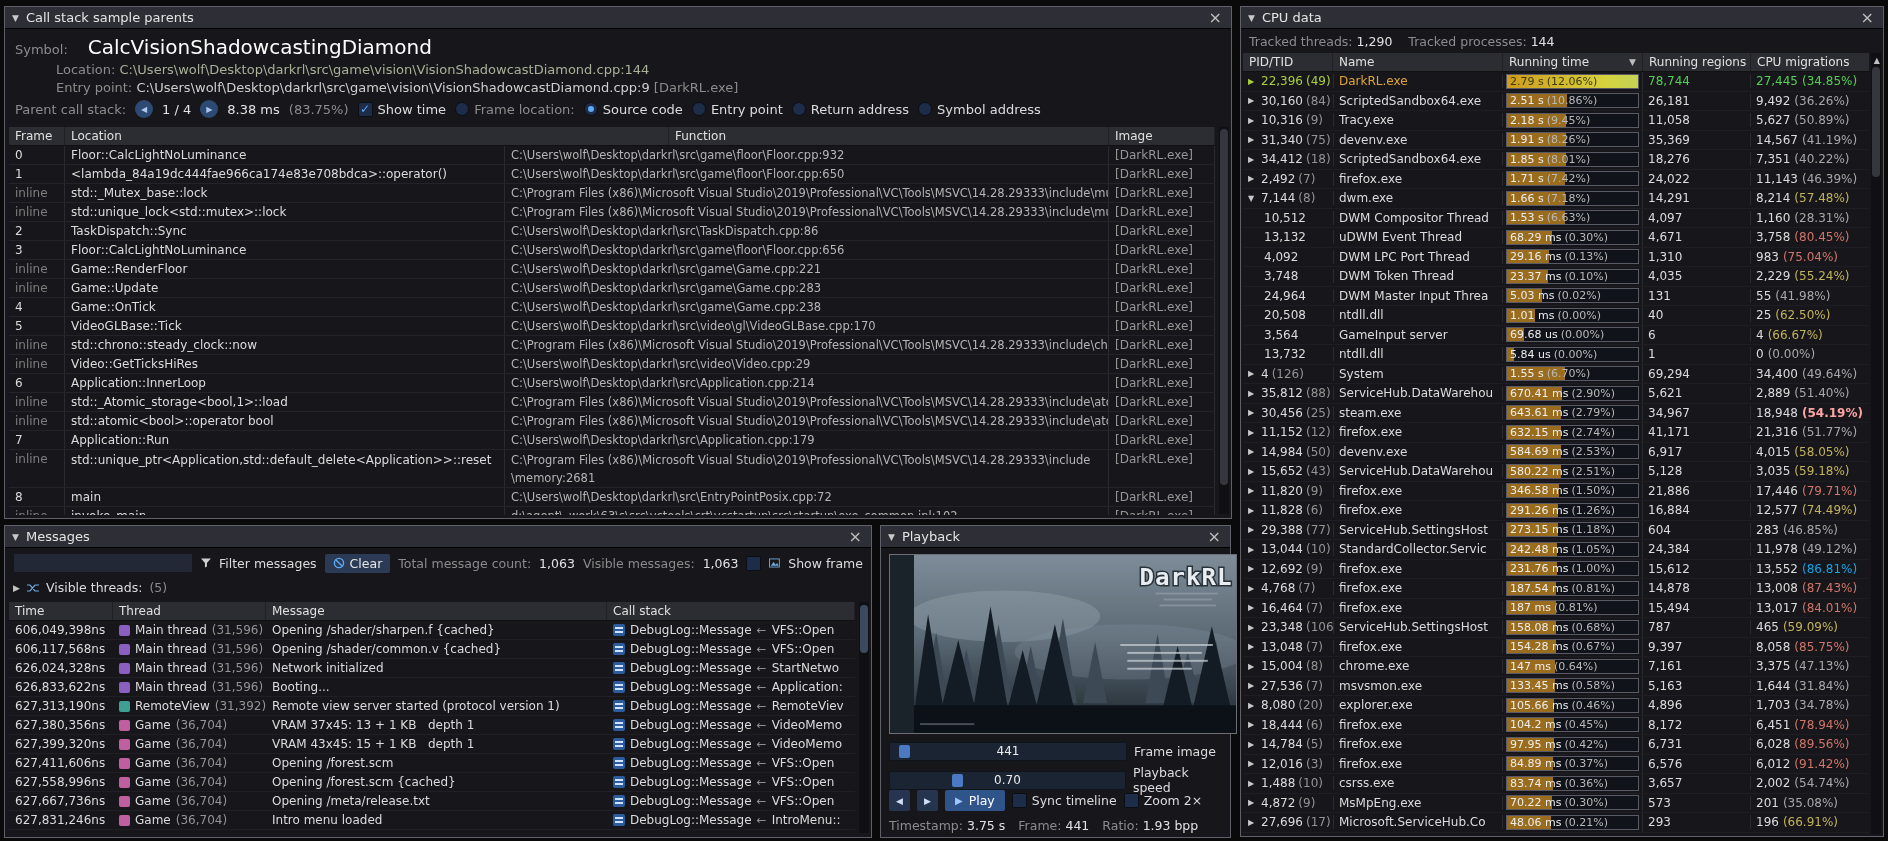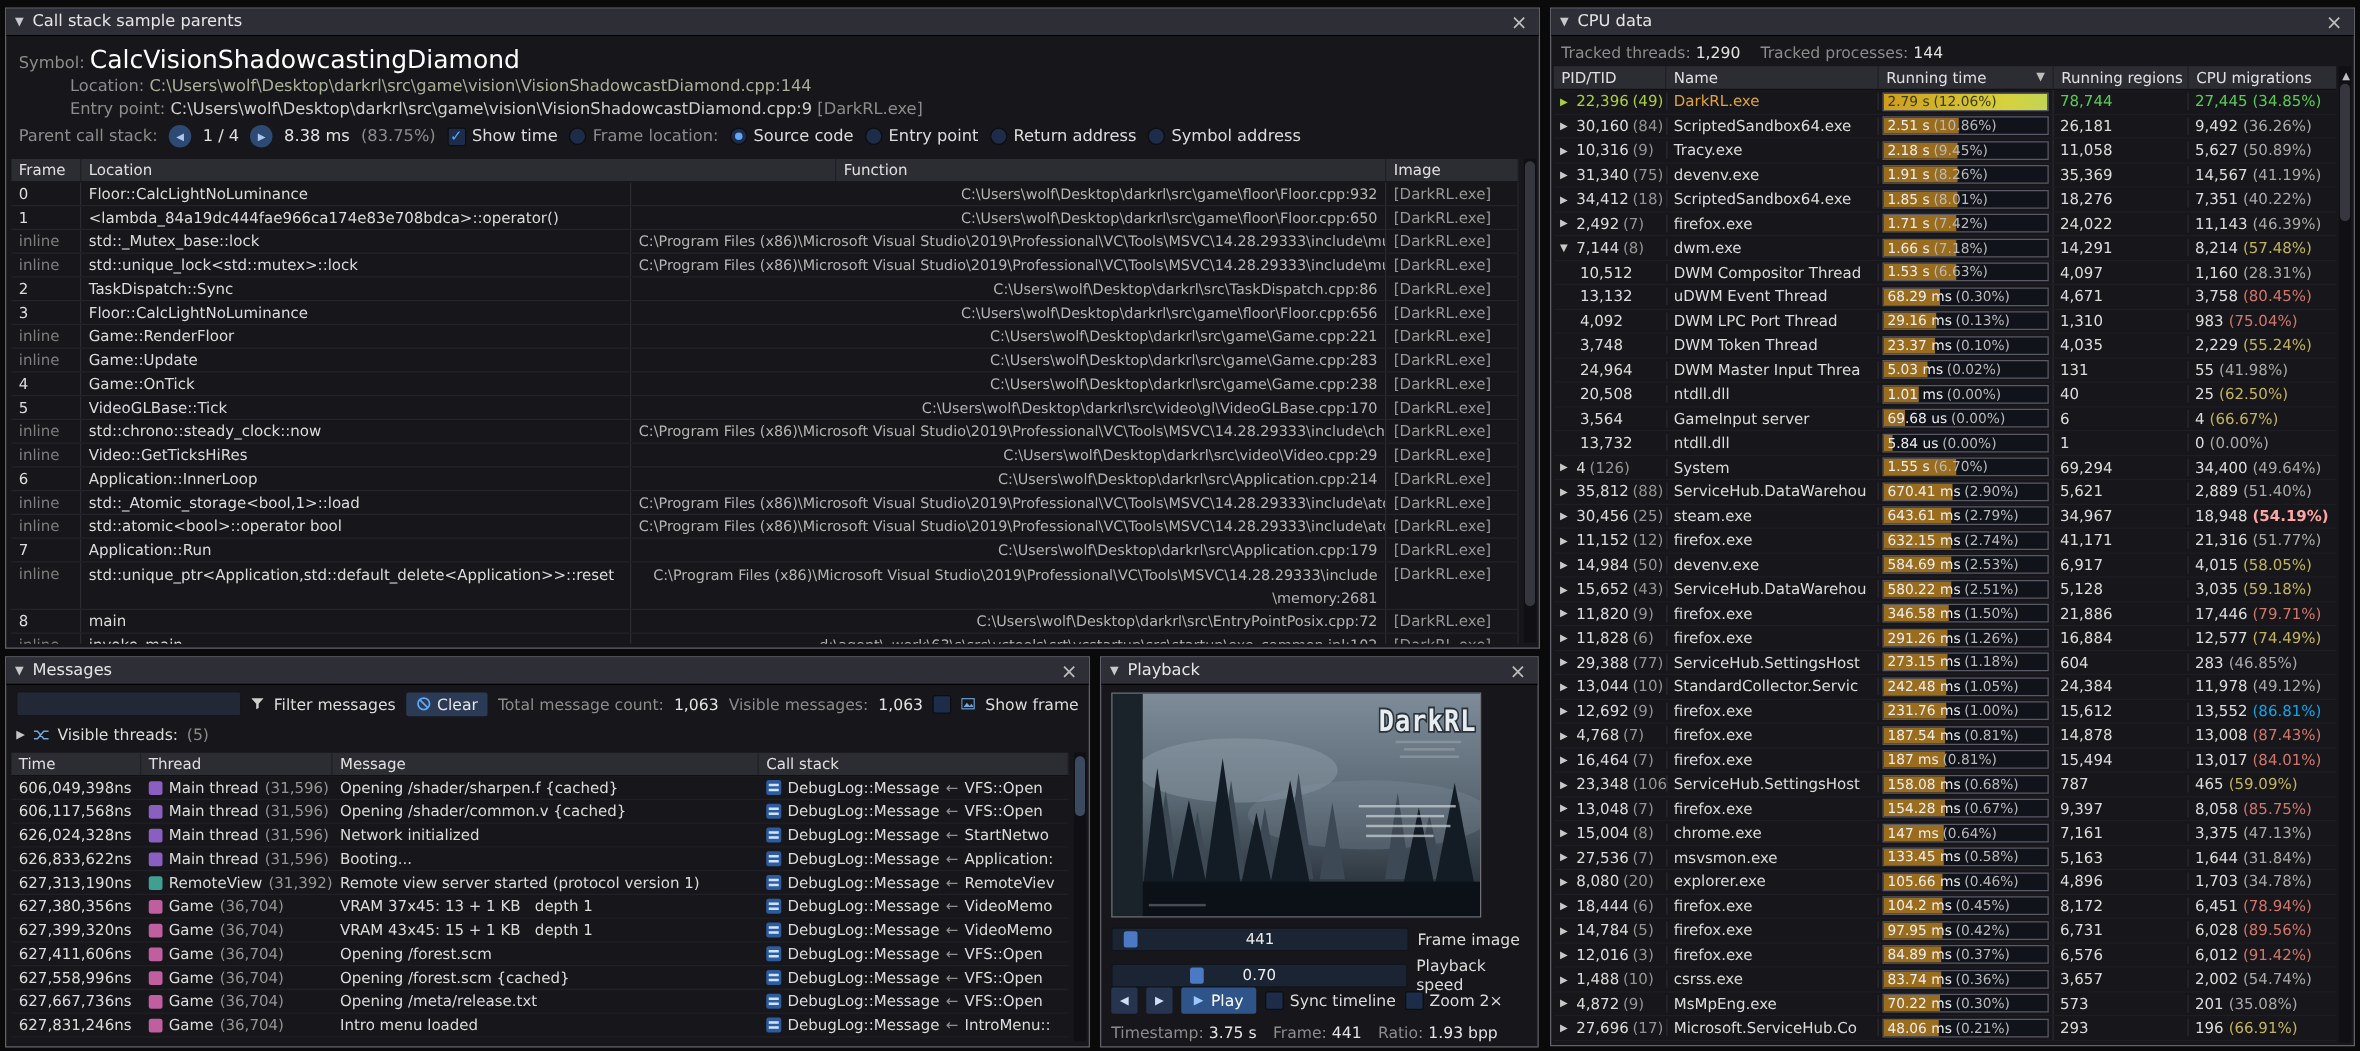--- a/index.html
+++ b/index.html
@@ -8,40 +8,40 @@
   .titlebar{height:22px;background:#2e2e36;display:flex;align-items:center;padding:0 7px;gap:7px;border-bottom:1px solid #000;}
   .collapse{color:#c8c8c8;font-size:9px;flex:0 0 auto;}
   .titlebar .title{font-size:13px;color:#e4e4e4;flex:1;white-space:nowrap;overflow:hidden;}
   .titlebar .close{color:#bdbdbd;font-size:16px;line-height:14px;padding:0 2px;}
   .lbl{color:#8c8c8c;}
   .val{color:#e2e2e2;}
 
   
   #cs-win{left:4px;top:6px;width:1228px;height:513px;}
   .cs-head{padding:6px 10px 0 10px;font-size:13px;}
-  .sym-line{display:flex;align-items:baseline;gap:4px;margin-bottom:3px;}
+  .sym-line{display:flex;align-items:baseline;gap:20px;margin-bottom:3px;}
   .sym-line .sym{font-size:20px;color:#ffffff;}
   .info-line{margin-bottom:3px;white-space:nowrap;overflow:hidden;margin-left:41px;}
   .info-line .path{color:#a9b099;}
   .info-line .path2{color:#cfcfcf;}
   .ctrl-line{display:flex;align-items:center;gap:9px;margin-top:5px;white-space:nowrap;}
   .navbtn{width:18px;height:18px;border-radius:50%;background:#2d4a73;color:#a9c7ef;font-size:8px;display:flex;align-items:center;justify-content:center;}
   .cb{width:15px;height:15px;background:#1d2c49;border:1px solid #0c0e13;border-radius:2px;display:flex;align-items:center;justify-content:center;color:#5fa8f5;font-size:12px;font-weight:bold;flex:0 0 15px;}
   .radio{width:14px;height:14px;border-radius:50%;background:#1d2c49;border:1px solid #0c0e13;position:relative;flex:0 0 14px;}
   .radio.sel::after{content:"";position:absolute;inset:3px;border-radius:50%;background:#5fa8f5;}
   .opt{display:flex;align-items:center;gap:5px;}
   .cs-table{position:absolute;left:4px;right:16px;top:120px;bottom:3px;overflow:hidden;font-size:12px;}
   .t-hrow{display:flex;background:#2c2c33;height:19px;align-items:center;border-bottom:1px solid #111;}
   .t-hcell{padding:0 6px;color:#e0e0e0;border-right:1px solid #1f1f24;overflow:hidden;white-space:nowrap;height:100%;display:flex;align-items:center;}
   .cs-row{display:flex;min-height:19px;border-bottom:1px solid #232329;align-items:stretch;}
   .cs-c{padding:1px 6px 0 6px;border-right:1px solid #2a2a31;overflow:hidden;white-space:nowrap;line-height:17px;}
   .w-frame{width:56px;flex:0 0 56px;}
   .w-fn{width:440px;flex:0 0 440px;}
   .w-loc{width:604px;flex:0 0 604px;}
-  .cs-c.w-loc{color:#b5b5b5;font-size:11.5px;text-align:right;}
+  .cs-c.w-loc{color:#b5b5b5;font-size:11.5px;}
   .w-img{flex:1;}
   .cs-c.w-img{color:#979797;}
   .cs-row.wrap .w-fn,.cs-row.wrap .w-loc{white-space:normal;word-break:break-all;line-height:18px;}
   .dim{color:#7e7e7e;}
   .vscroll{position:absolute;width:10px;background:#101014;}
   .vthumb{position:absolute;left:1px;right:1px;background:#36363f;border-radius:4px;}
   #cs-scroll{right:2px;top:120px;bottom:4px;}
   #cs-scroll .vthumb{top:2px;height:92%;}
 
   
@@ -61,21 +61,21 @@
   .chip{width:11px;height:11px;border-radius:2px;flex:0 0 11px;}
   .stack-icon{width:12px;height:12px;border-radius:2px;background:#2d5c9e;position:relative;flex:0 0 12px;}
   .stack-icon::before{content:"";position:absolute;left:2px;right:2px;top:3px;height:2px;background:#cfe2ff;box-shadow:0 4px 0 #cfe2ff;}
   .larr{color:#8f8f8f;}
   #msg-scroll{right:2px;top:76px;bottom:4px;}
   #msg-scroll .vthumb{top:3px;height:48px;background:#3c4a60;}
   .cnt{color:#949494;}
 
   
   #pb-win{left:880px;top:525px;width:351px;height:313px;}
-  .pb-img{position:absolute;left:8px;top:28px;width:296px;height:180px;border:1px solid #6e6e76;background:#1a222a;padding-left:24px;}
+  .pb-img{position:absolute;left:8px;top:28px;width:348px;height:180px;border:1px solid #6e6e76;background:#1a222a;padding-left:24px;}
   .sliderrow{position:absolute;left:8px;display:flex;align-items:center;gap:7px;font-size:12.5px;}
   .slider{position:relative;width:238px;height:19px;background:#1b2433;border-radius:2px;border:1px solid #10141c;}
   .grab{position:absolute;top:2px;width:11px;height:13px;background:#4b79c4;border-radius:2px;}
   .sl-val{position:absolute;inset:0;text-align:center;line-height:17px;font-size:12px;color:#ececec;}
   .pb-btns{position:absolute;left:8px;top:264px;display:flex;align-items:center;gap:7px;font-size:12.5px;white-space:nowrap;}
   .sqbtn{width:21px;height:21px;background:#263450;border-radius:2px;color:#cfe0f5;font-size:9px;display:flex;align-items:center;justify-content:center;}
   .playbtn{display:flex;align-items:center;gap:6px;background:#2f548a;border-radius:2px;padding:2px 10px;height:21px;color:#fff;}
   .playbtn .tri{color:#9ec7ff;font-size:10px;}
   .pb-status{position:absolute;left:8px;top:292px;display:flex;gap:13px;font-size:12.5px;white-space:nowrap;}
 

